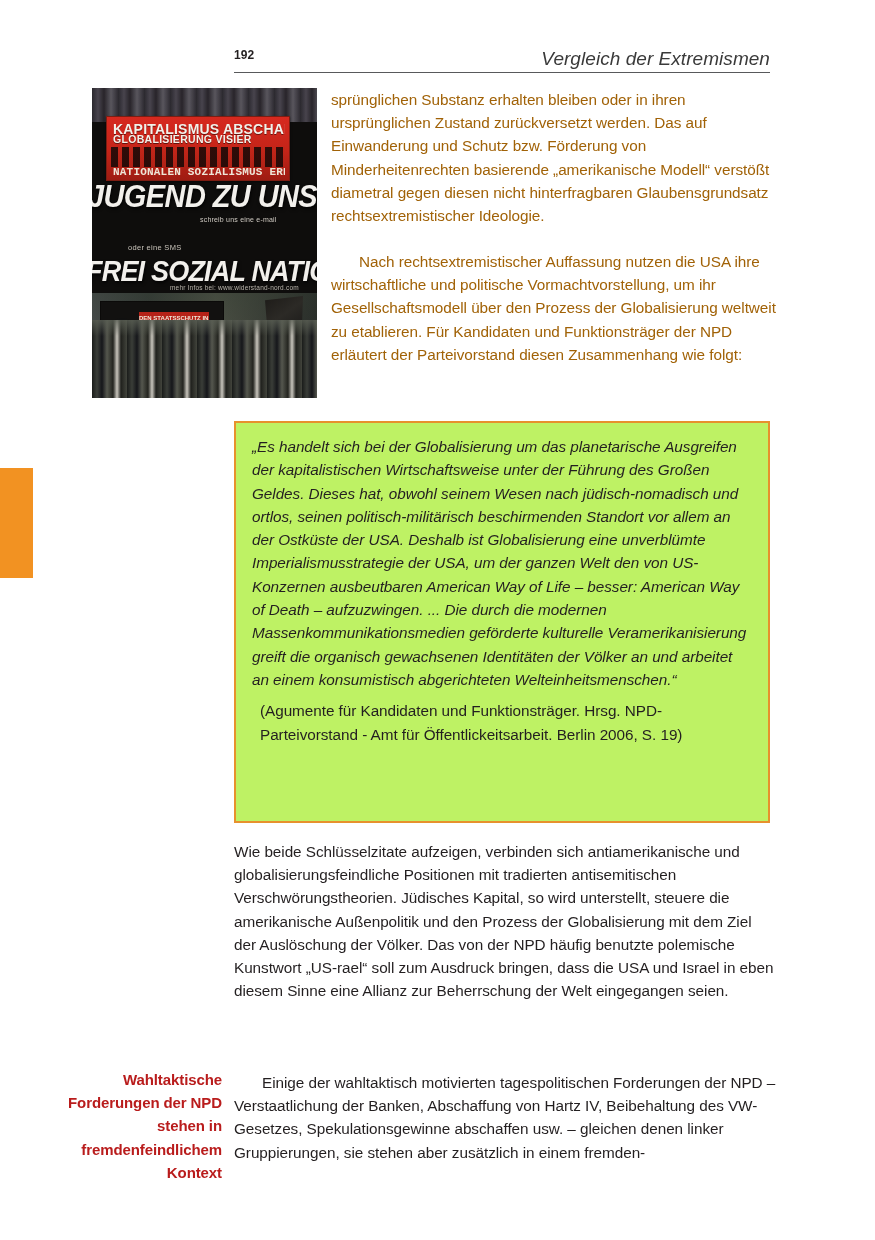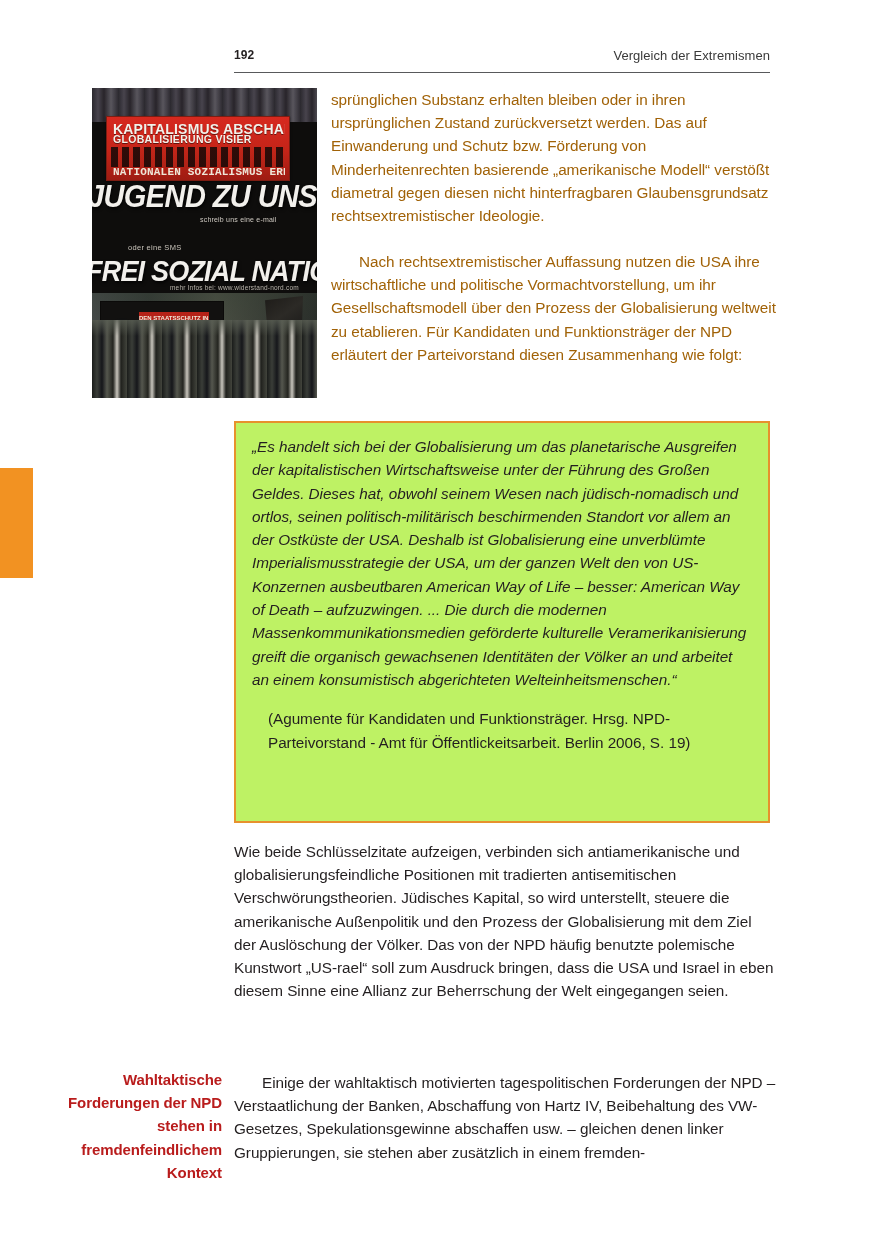--- a/index.html
+++ b/index.html
@@ -37,24 +37,25 @@
     align-items: flex-start;
     justify-content: space-between;
   }
   .folio {
     font-size: 12px;
     font-weight: bold;
     letter-spacing: 0.1px;
     color: #231f20;
   }
   .head-title {
-    font-size: 13px;
+    font-size: 19px;
     font-weight: normal;
     color: #3a3a3a;
     letter-spacing: 0.05px;
+    font-style: italic;
   }
   .head-rule {
     position: absolute;
     left: 234px;
     top: 72px;
     width: 536px;
     height: 1px;
     background: #58595b;
   }
 
@@ -317,21 +318,21 @@
     color: #231f20;
     letter-spacing: -0.05px;
     margin: 0;
   }
   .quote-source {
     font-size: 15.3px;
     line-height: 23.3px;
     font-style: normal;
     color: #231f20;
     letter-spacing: -0.05px;
-    margin: 16px;
+    margin: 8px;
   }
 
   
   .margin-note {
     position: absolute;
     left: 60px;
     top: 1068px;
     width: 162px;
     text-align: right;
     font-size: 15px;

